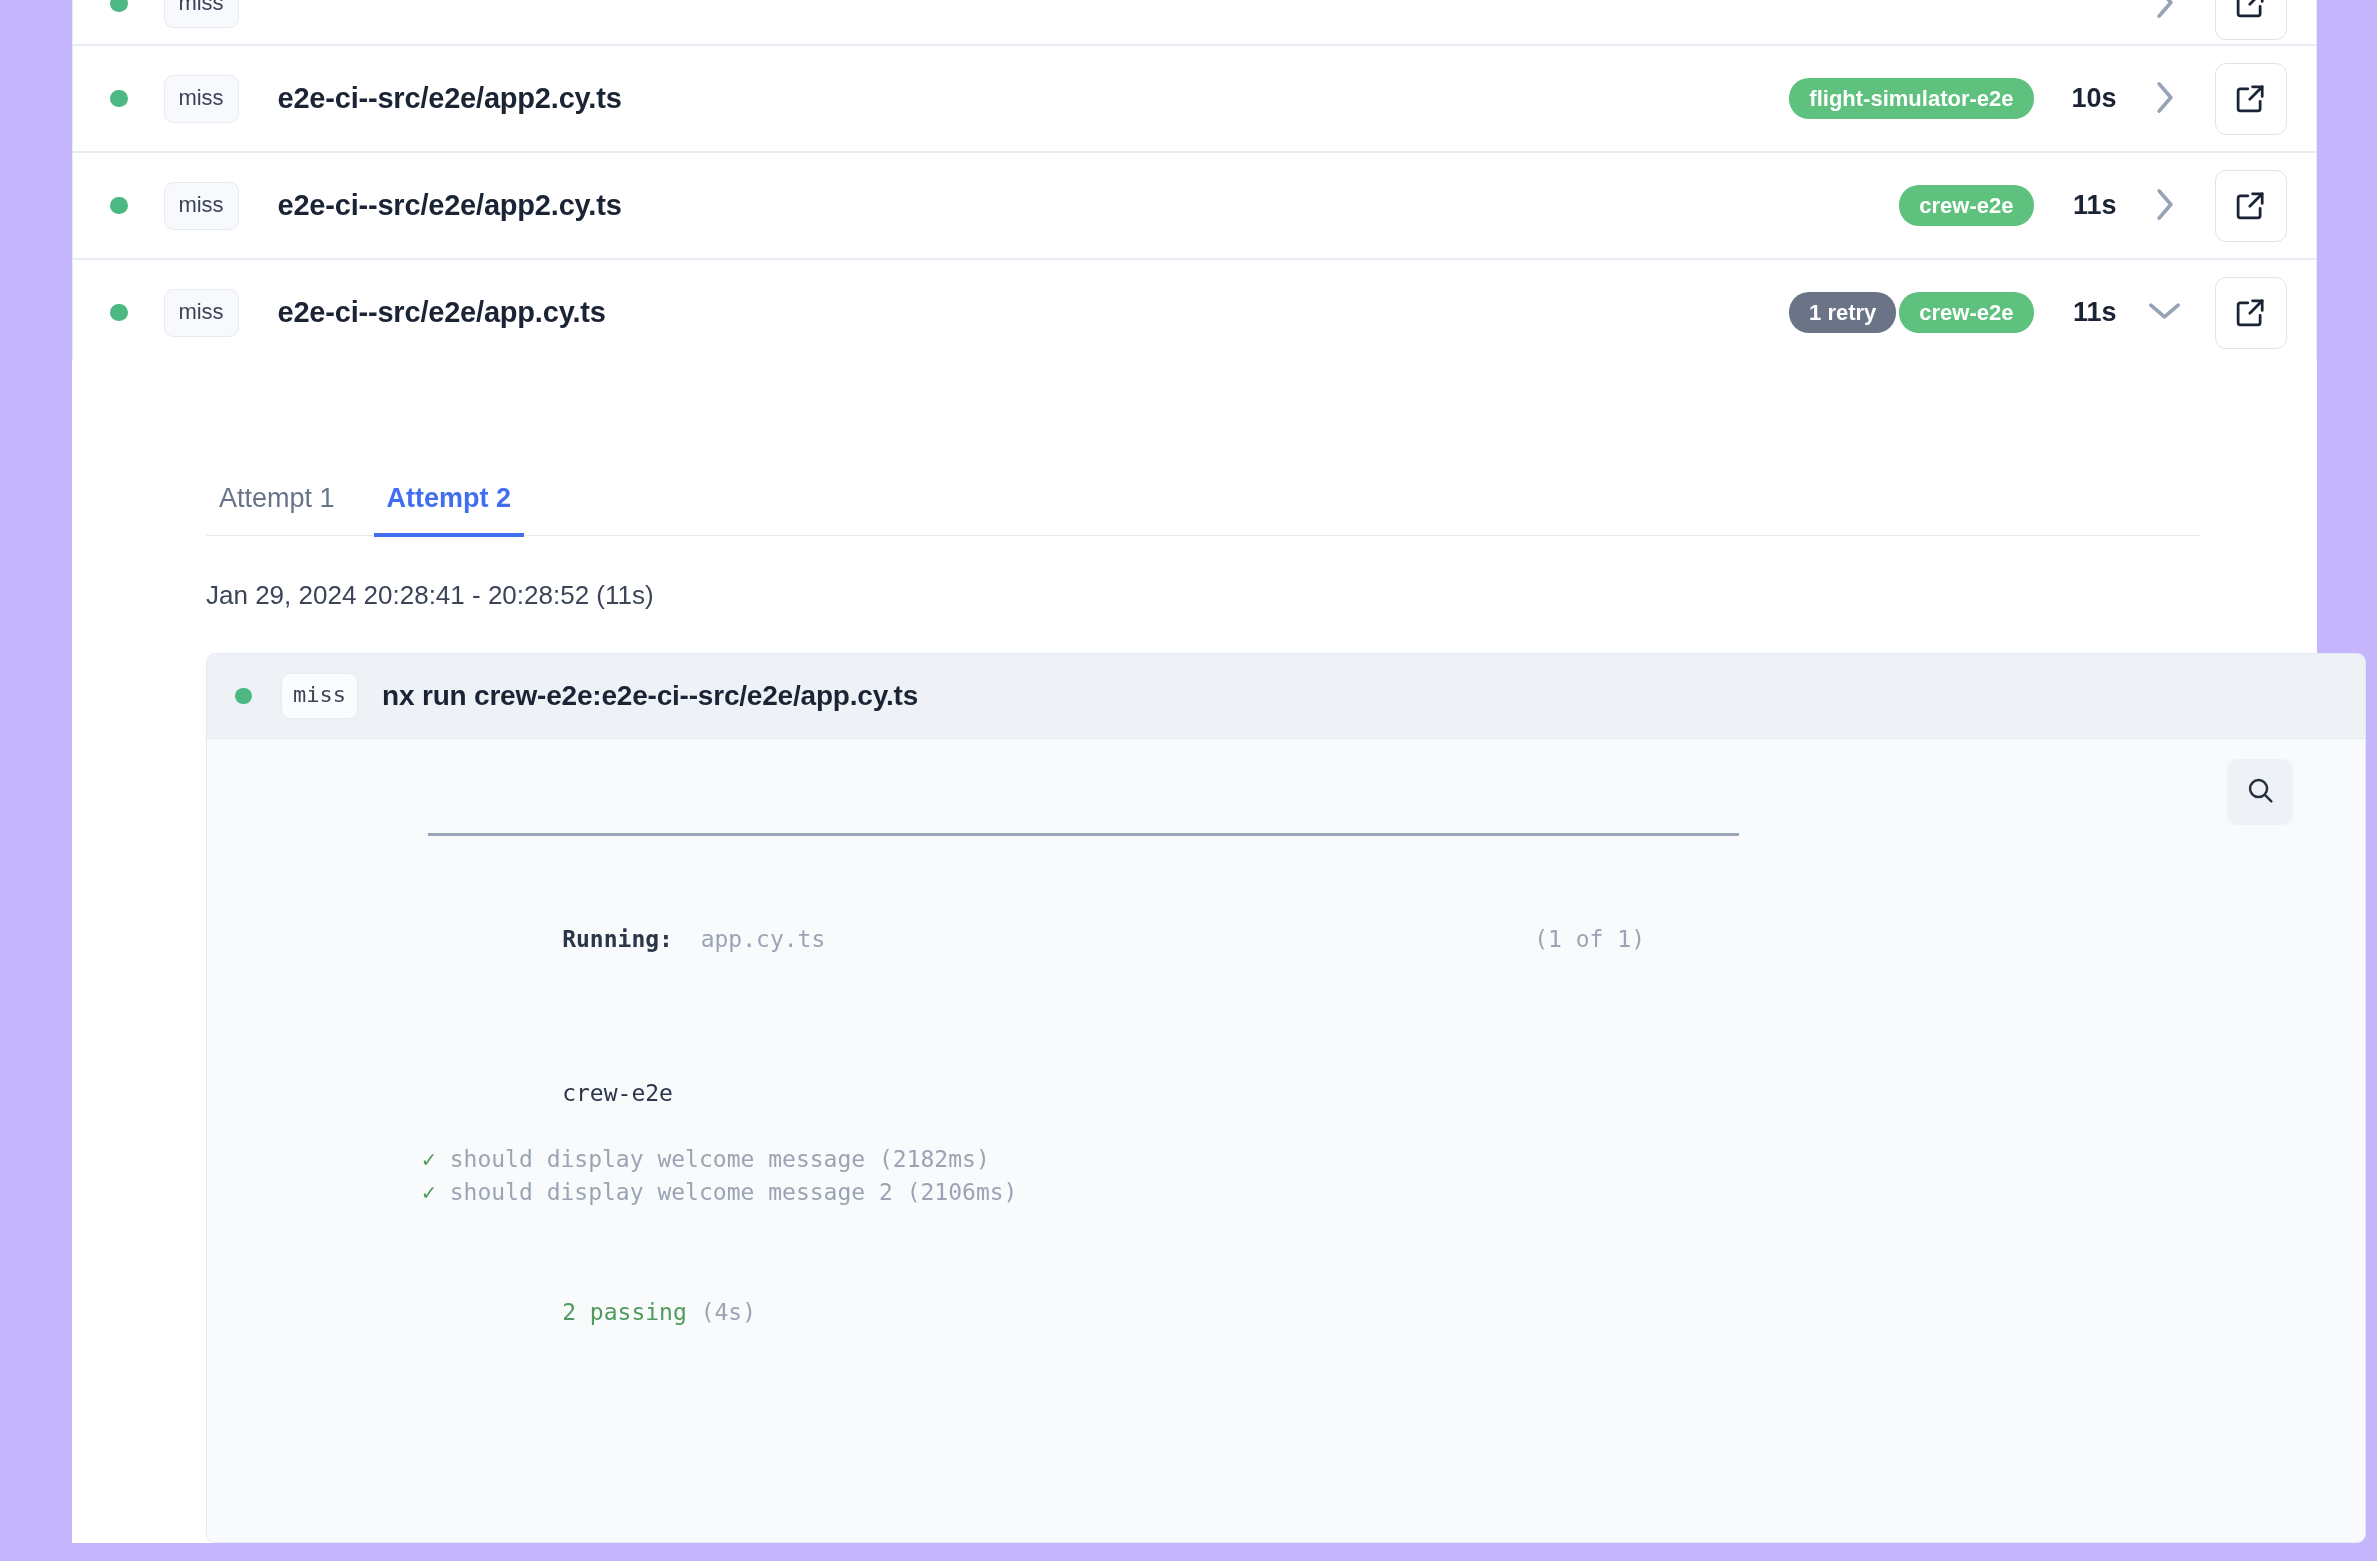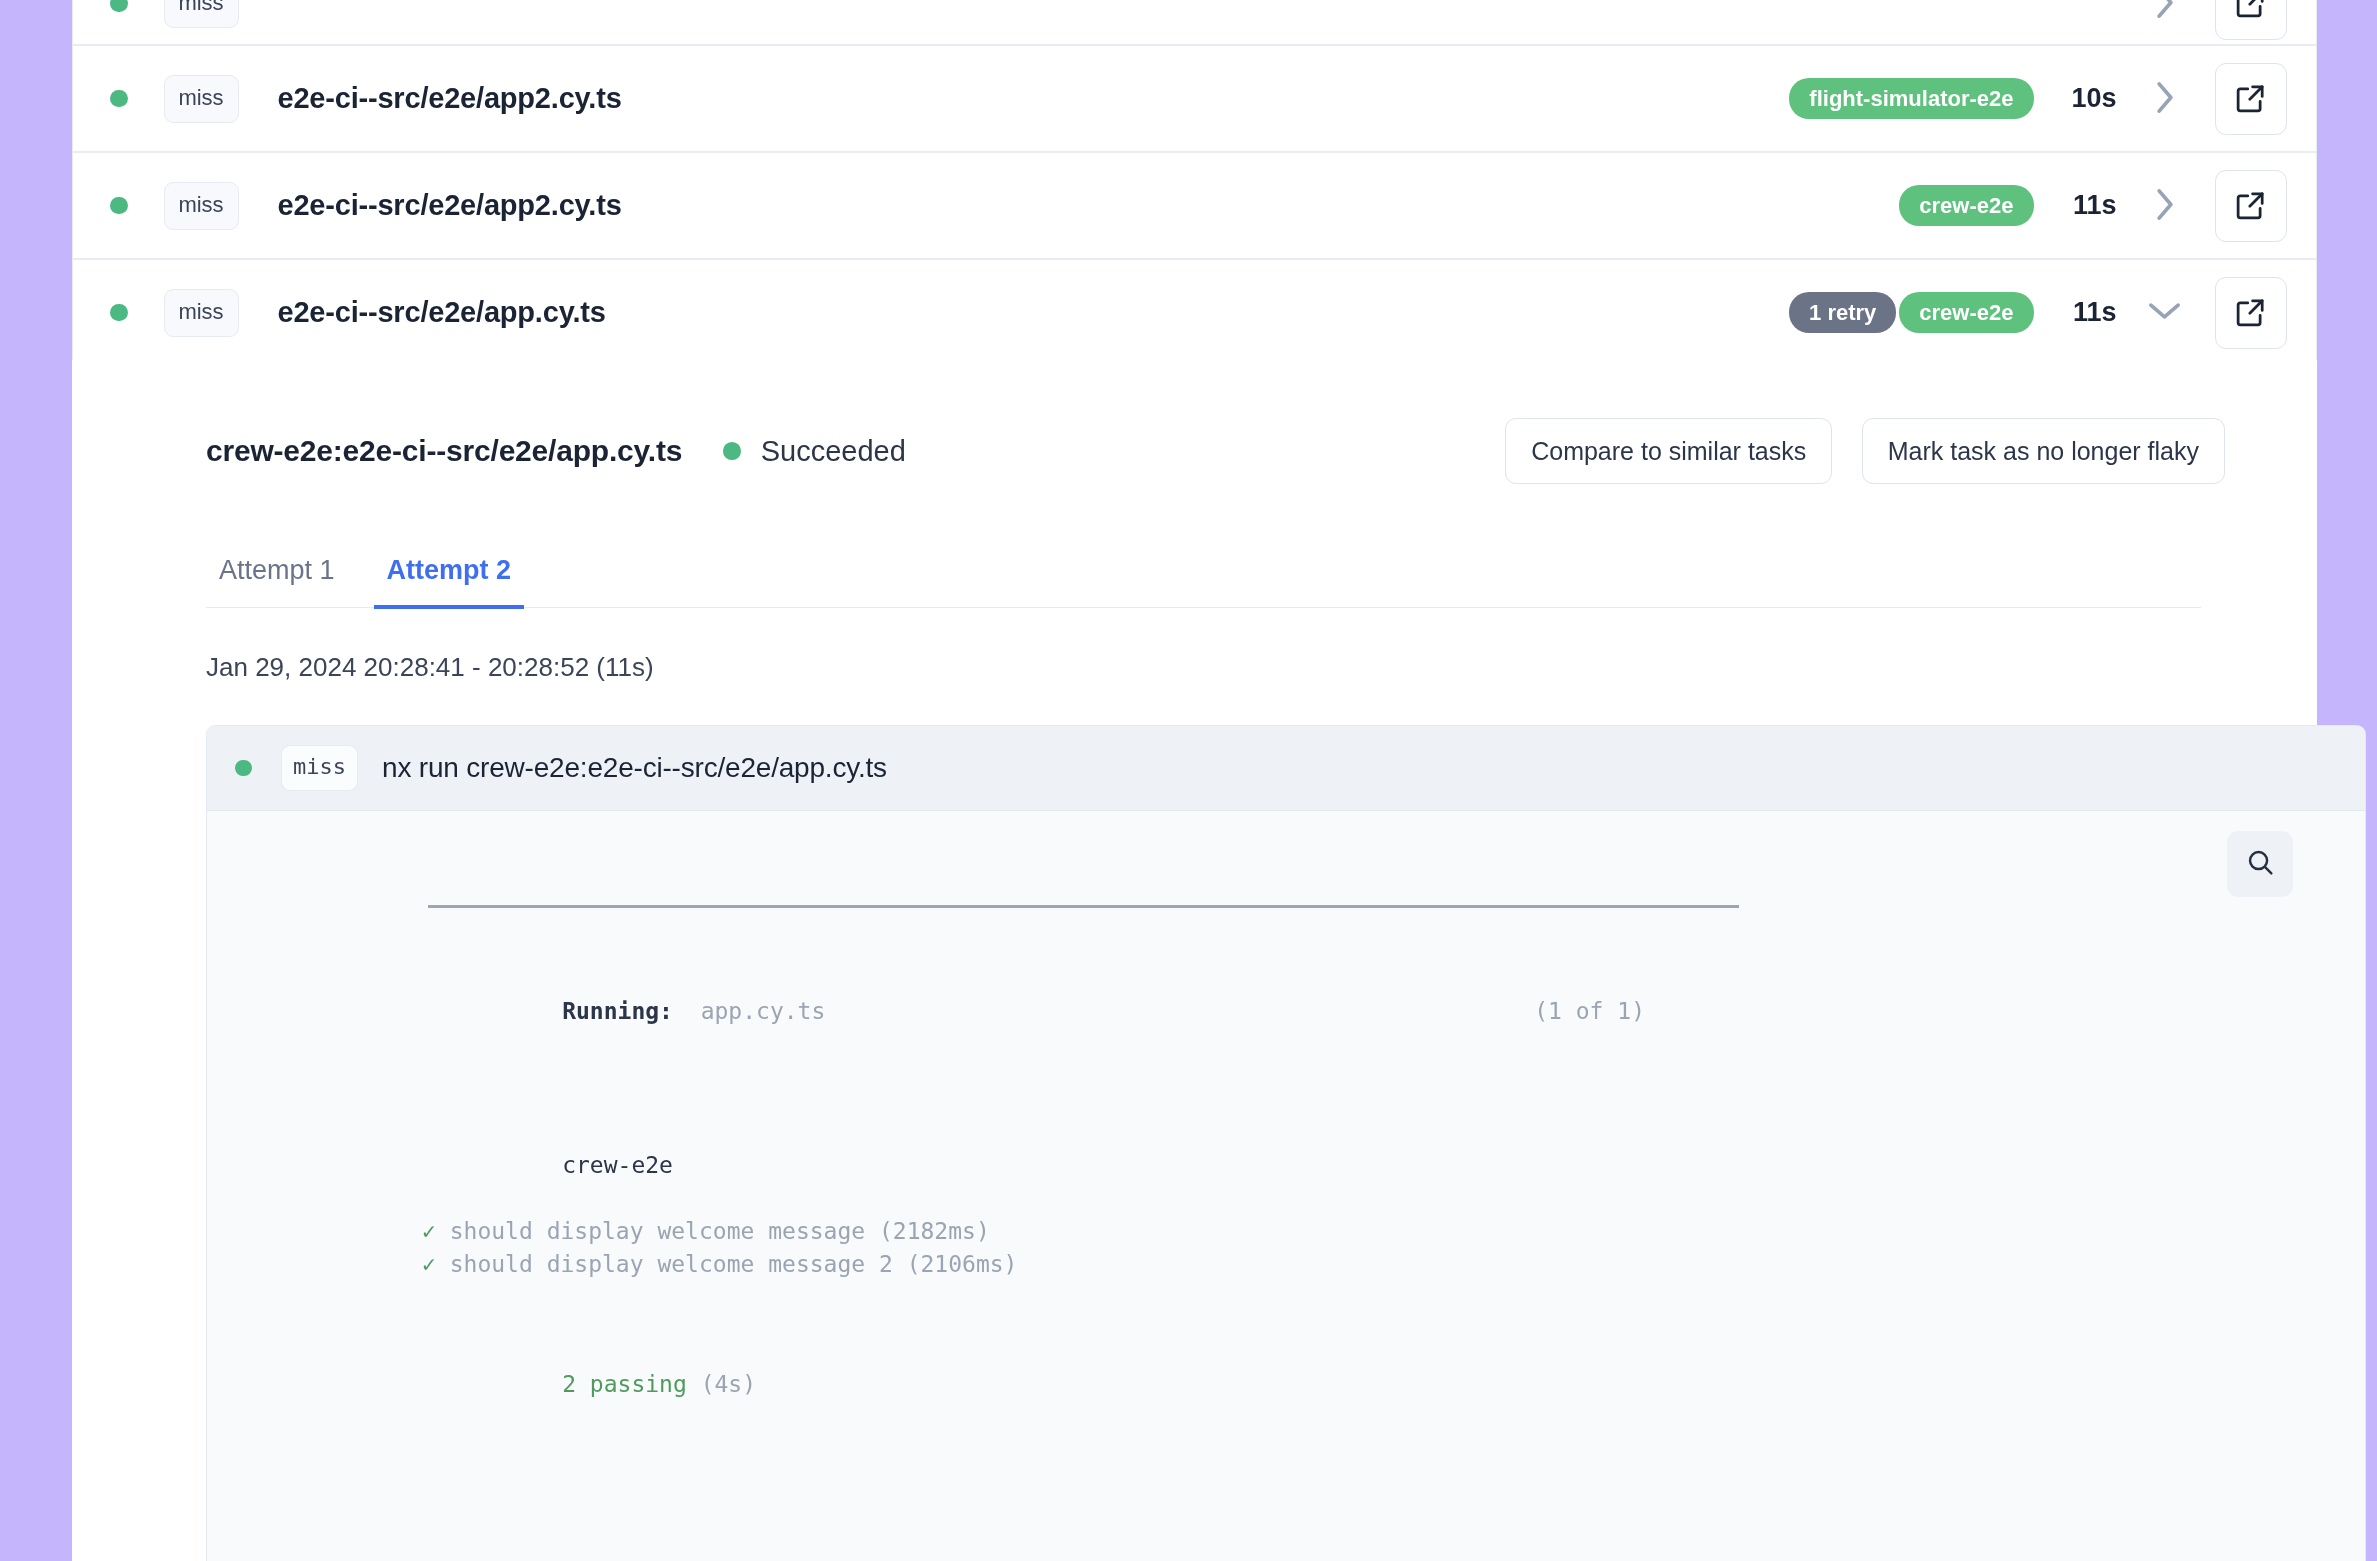--- a/index.html
+++ b/index.html
@@ -219,21 +219,21 @@
   }
   .term-miss {
     min-width: 74px; height: 46px;
     border: 1.8px solid #e6ebf1; border-radius: 9.2px;
     background: #fbfcfe; color: #3b4557;
     font-family: "DejaVu Sans Mono", monospace;
     font-size: 22px; line-height: 42px; text-align: center;
     padding: 0 11px; margin-right: 24px;
   }
   .term-cmd {
-    font-size: 28px; font-weight: 400; color: #1b2435;
+    font-size: 28px; font-weight: 700; color: #1b2435;
     letter-spacing: -0.2px;
   }
 
   .term-body {
     position: relative;
     background: #f8fafc;
     padding: 0 0 0 0;
     height: 803px;
     overflow: hidden;
     font-family: "DejaVu Sans Mono", monospace;
@@ -375,28 +375,20 @@
               <path d="M20.5 3.5L11.5 12.5"></path>
               <path d="M19 14v5.5a1.5 1.5 0 0 1-1.5 1.5h-13A1.5 1.5 0 0 1 3 19.5v-13A1.5 1.5 0 0 1 4.5 5H10"></path>
             </svg>
           </span>
         </button>
       </div>
     </div>
 
   <div class="detail" style="position:absolute;left:72px;top:360px;width:2245px;">
 
-    <div class="detail-head">
-      <span class="detail-title">crew-e2e:e2e-ci--src/e2e/app.cy.ts</span>
-      <span class="detail-dot"></span>
-      <span class="detail-status">Succeeded</span>
-      <span class="spacer"></span>
-      <button class="btn">Compare to similar tasks</button>
-      <button class="btn">Mark task as no longer flaky</button>
-    </div>
 
     <div class="tabs" id="tabs">
         <div class="tab">Attempt 1</div>
         <div class="tab active">Attempt 2</div>
       </div>
 
     <div class="timerange">Jan 29, 2024 20:28:41 - 20:28:52 (11s)</div>
 
     <div class="terminal">
 

